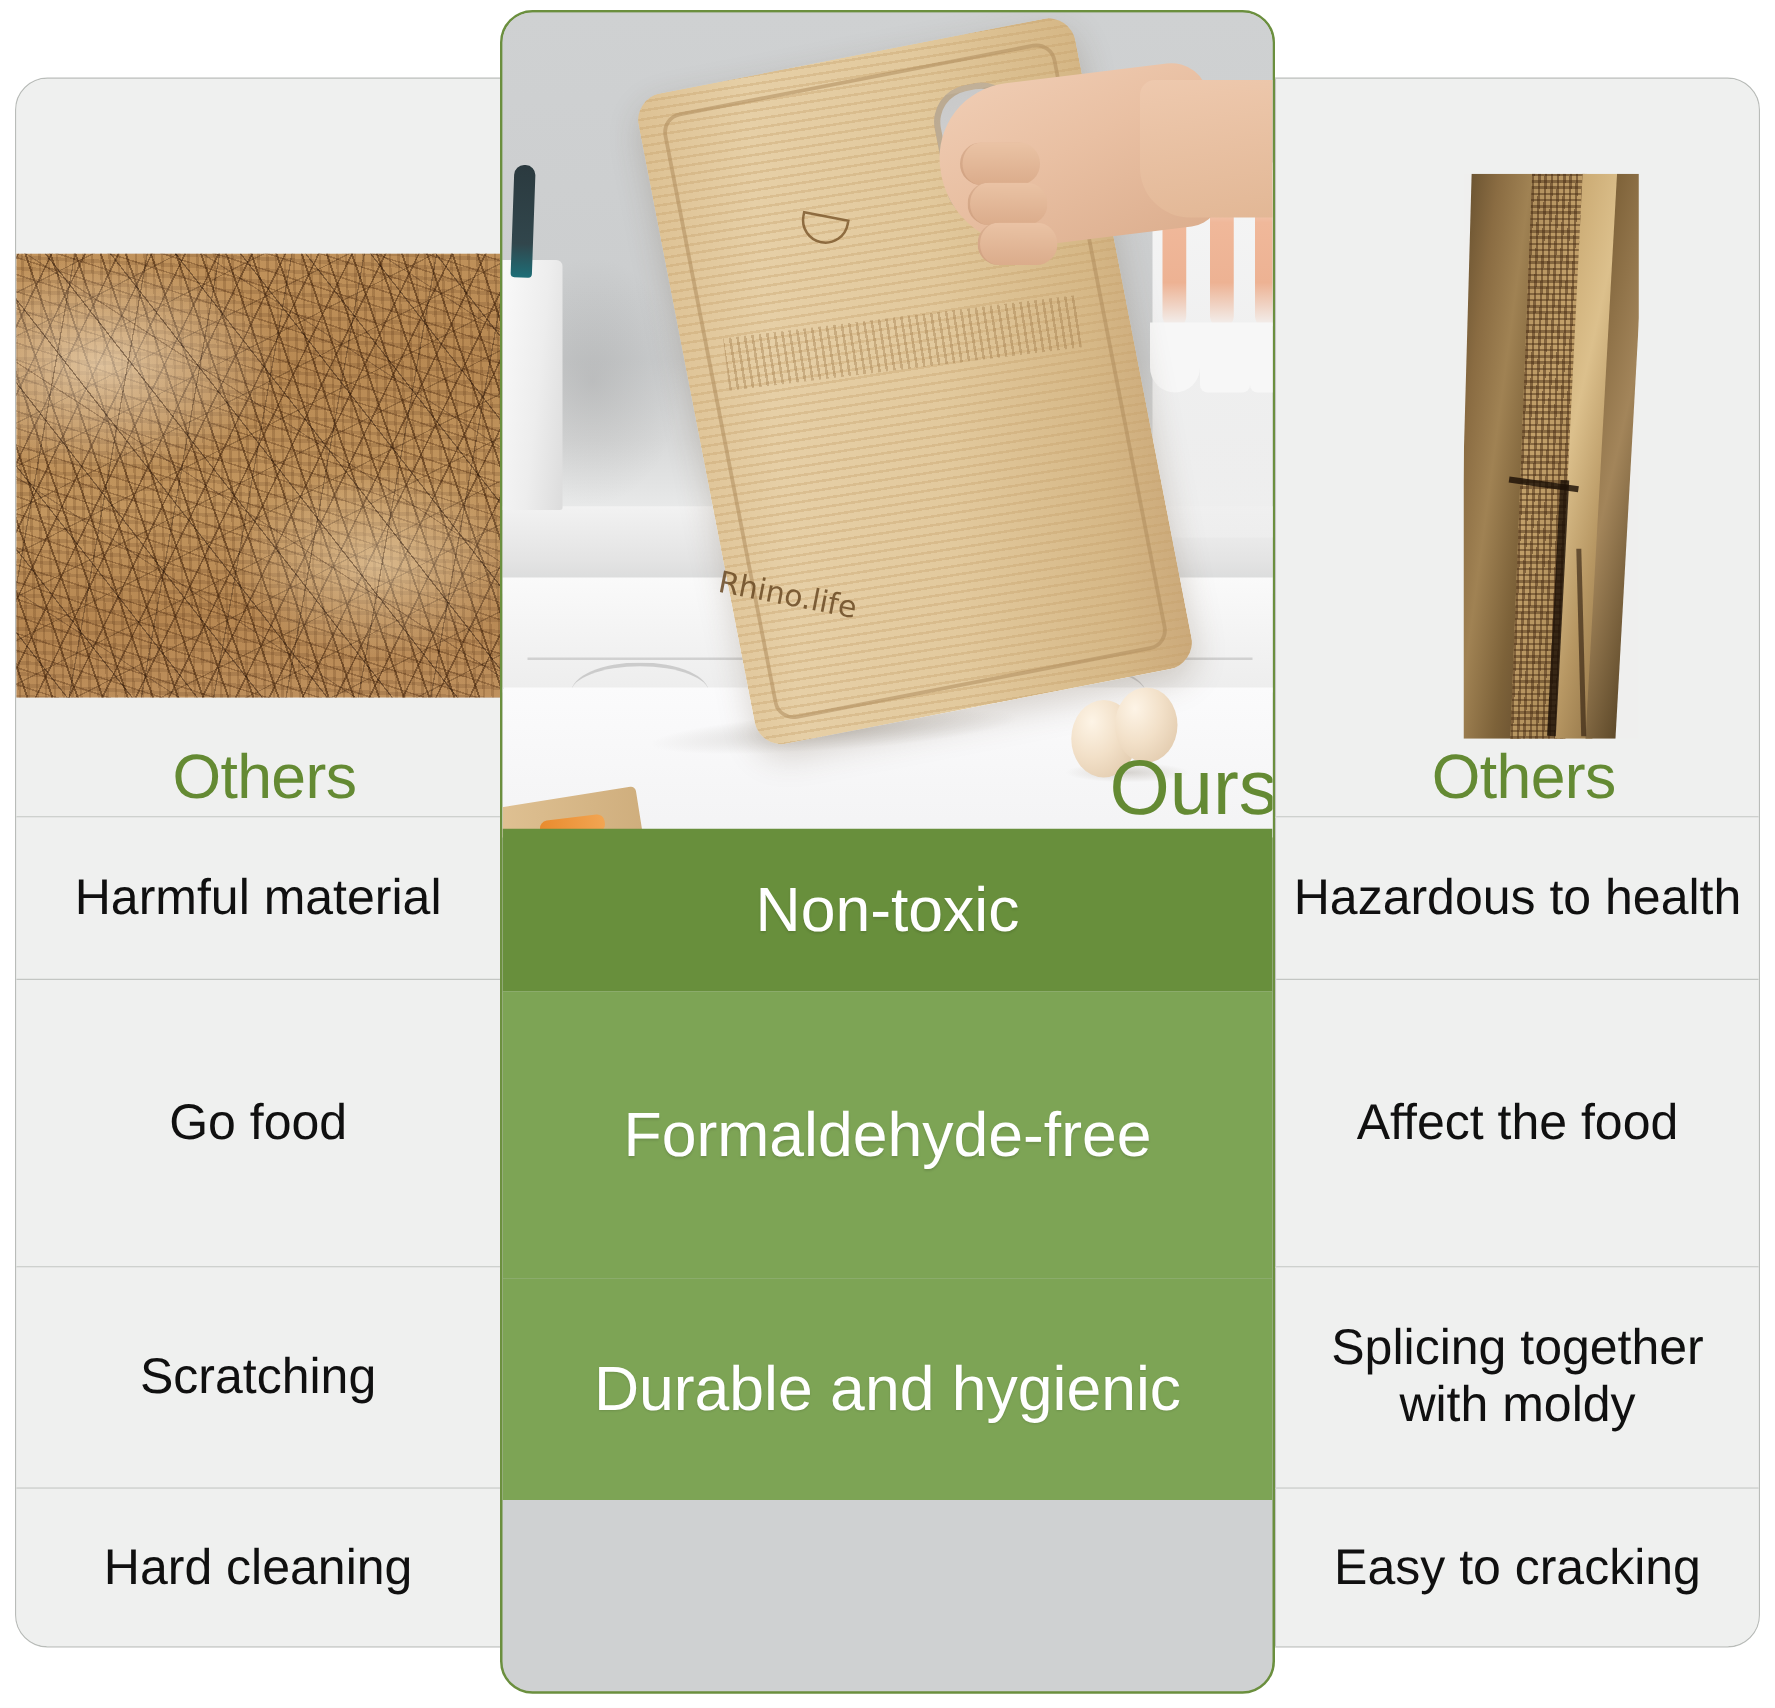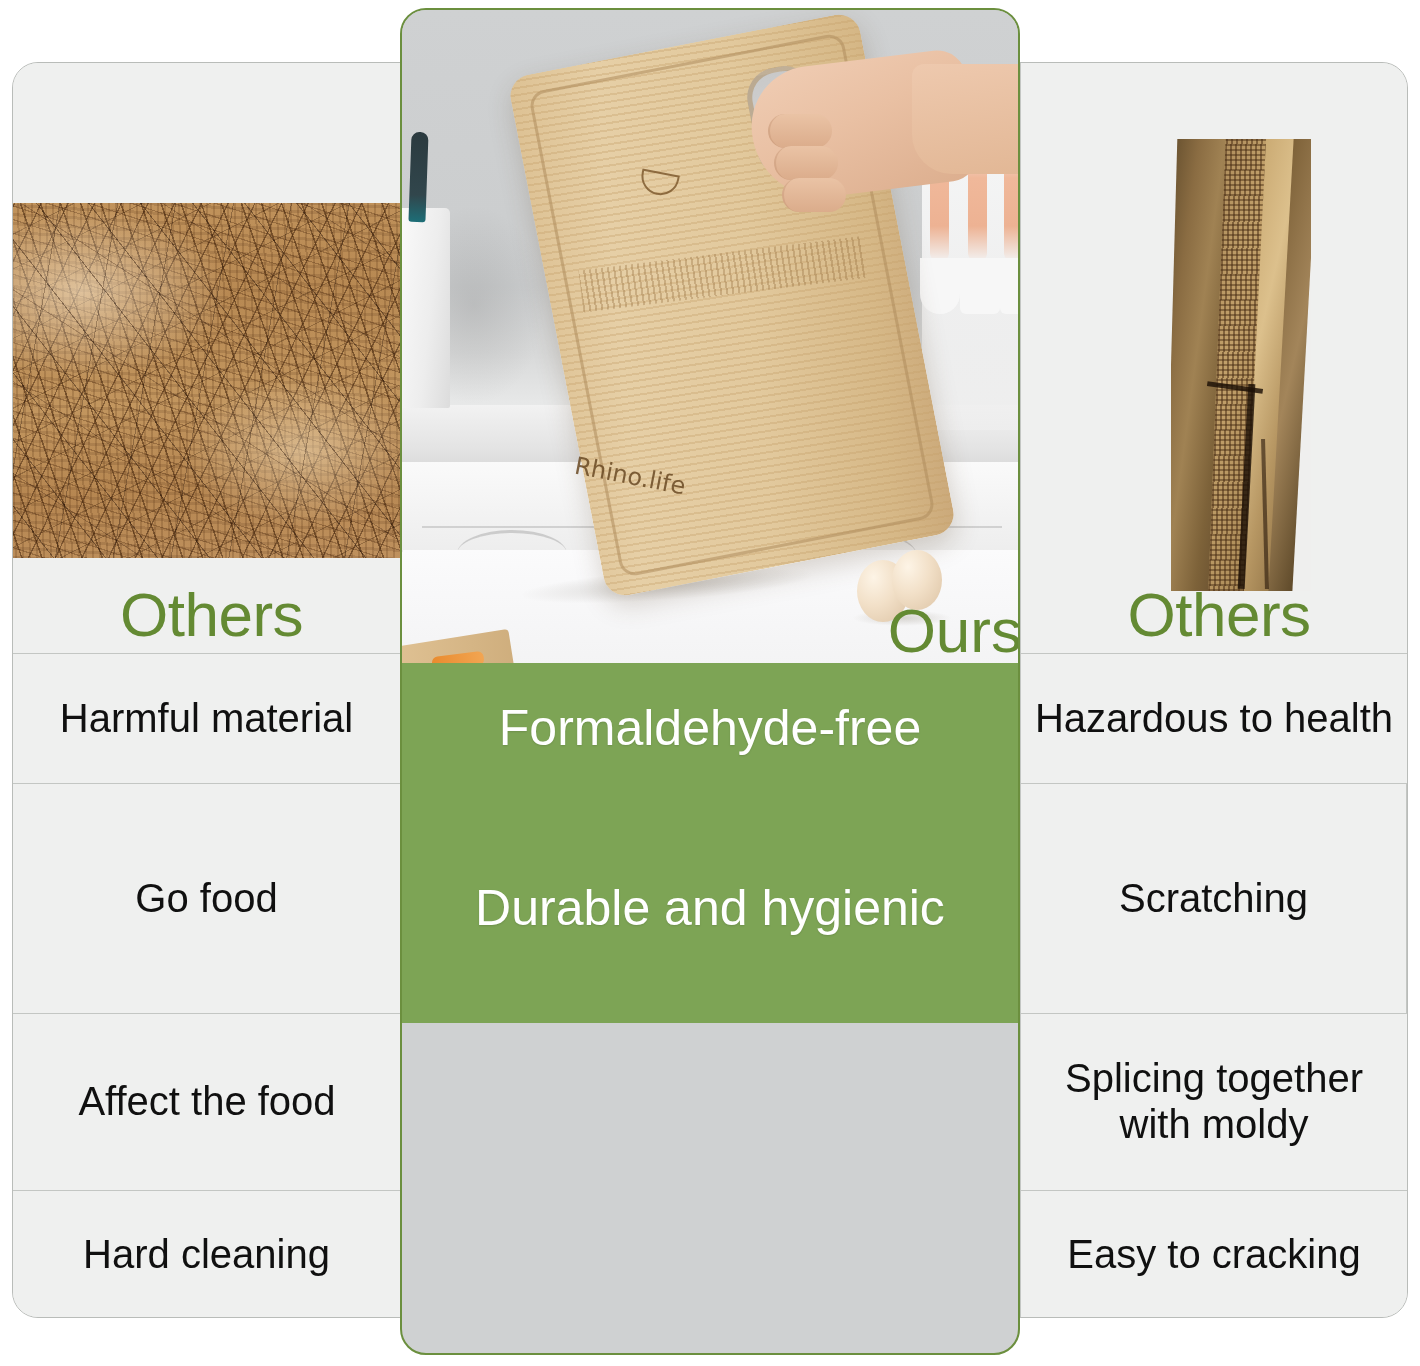--- a/index.html
+++ b/index.html
@@ -48,21 +48,21 @@
     background: #eff0ef;
     border-right: 1px solid #c3c6c3;
     border-bottom: 1px solid #c3c6c3;
     padding: 4px 10px;
   }
   .cell.col3 { border-right: none; }
   .cell.lastrow { border-bottom: none; }
 
   .side-label {
     color: #648a33;
-    font-size: 62px;
+    font-size: 50px;
     line-height: 1.05;
     font-weight: 400;
     letter-spacing: -0.5px;
     margin-left: 10px;
   }
   .side-text {
     color: #101010;
     font-size: 40px;
     line-height: 1.14;
     font-weight: 400;
@@ -424,26 +424,26 @@
     </div>
     <div class="cell"></div>
     <div class="cell col3">
       <span class="side-text">Hazardous to health</span>
     </div>
 
     <div class="cell">
       <span class="side-text">Go food</span>
     </div>
     <div class="cell"></div>
+    <div class="cell col3">
+      <span class="side-text">Affect the food</span>
+    </div>
+
     <div class="cell">
       <span class="side-text">Scratching</span>
-    </div>
-
-    <div class="cell col3">
-      <span class="side-text">Affect the food</span>
     </div>
     <div class="cell"></div>
     <div class="cell col3">
       <span class="side-text">Splicing together with moldy</span>
     </div>
 
     <div class="cell lastrow">
       <span class="side-text">Hard cleaning</span>
     </div>
     <div class="cell lastrow"></div>
@@ -499,20 +499,23 @@
 
     <div id="fg-board"></div>
     <div id="carrot"></div>
 
     <div id="ours-label-wrap">
       <span id="ours-label">Ours</span>
     </div>
   </div>
 
   <div id="ours-rows">
+    <div class="ours-row row-dark">
+      <span class="ours-text">Non-toxic</span>
+    </div>
     <div class="ours-row row-light">
       <span class="ours-text">Formaldehyde-free</span>
     </div>
     <div class="ours-row row-light">
       <span class="ours-text">Durable and hygienic</span>
     </div>
   </div>
 </div>
 
 </body></html>

